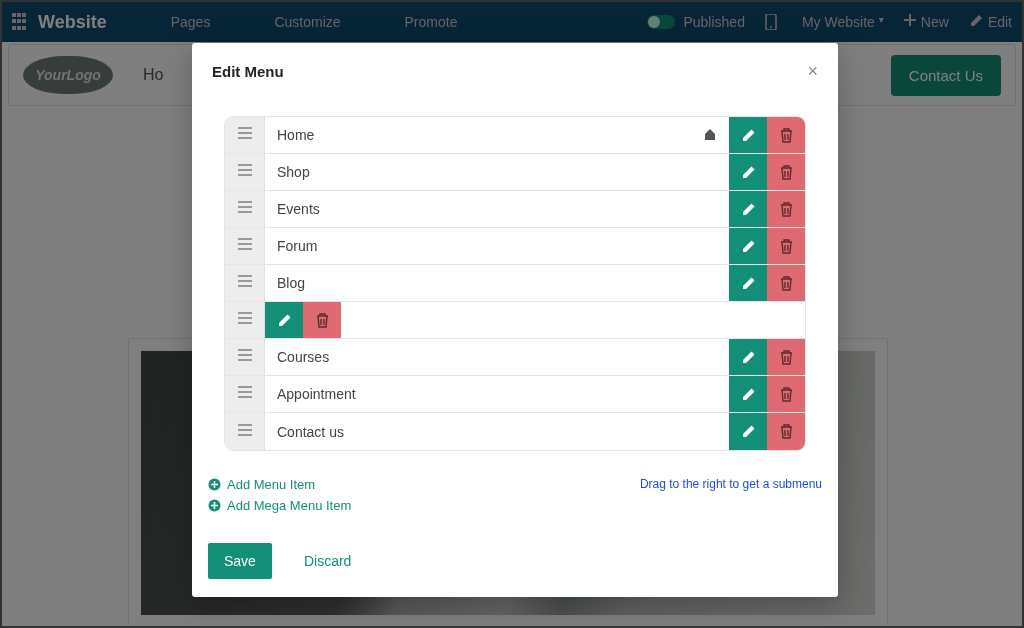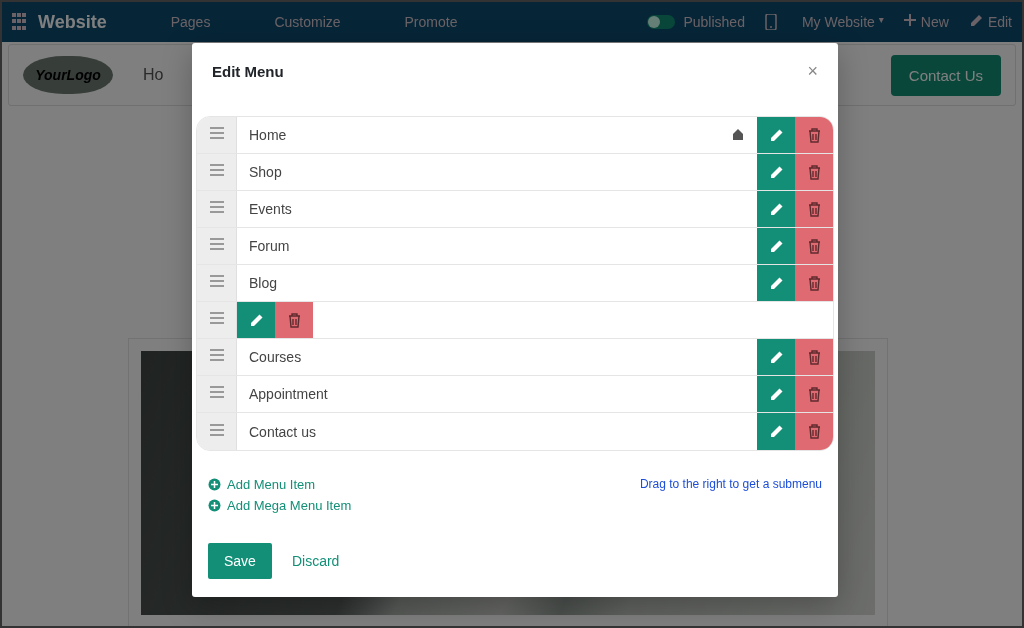--- a/index.html
+++ b/index.html
@@ -23,21 +23,21 @@
   .topbar .right-item svg { margin-right:5px; }
   .caret { margin-left:4px; font-size:10px; }
 
   
   .secondbar {
     height: 62px; background:#fff; border:1px solid #e0e0e0; border-radius:3px;
     margin: 2px 6px 0 6px; display:flex; align-items:center; padding: 0 14px;
     color:#555;
   }
   .logo { width:90px; height:38px; background:#6e7a72; border-radius:50%/55%; display:flex; align-items:center; justify-content:center; margin-right:30px;}
-  .logo-text { color:#000000; font-weight:700; font-style:italic; font-size:14px; }
+  .logo-text { color:#e5e5e5; font-weight:700; font-style:italic; font-size:14px; }
   .secondbar .spacer { flex:1; }
   .contact-btn { background:#128f76; color:#fff; border:none; padding:12px 18px; border-radius:4px; font-size:15px;}
 
   
   .page-body { position:absolute; top:108px; left:0; right:0; bottom:0; background:#fff; }
   .photo-card { position:absolute; top:228px; left:126px; width:760px; height:290px; border:1px solid #e5e5e5; background:#fff; padding:12px;}
   .photo { width:100%; height:100%; background: linear-gradient(110deg,#3f4644 0%, #5a615e 35%, #7a817d 38%, #aeb3ae 42%, #c9ccc7 55%, #97a09a 62%, #bfc4bd 70%, #d9dcd6 100%);}
 
   
   .backdrop { position:absolute; inset:0; background:rgba(0,0,0,0.5); }
@@ -45,38 +45,38 @@
   
   .modal {
     position:absolute; top:41px; left:190px; width:646px;
     background:#fff; border-radius:3px;
     box-shadow: 0 8px 30px rgba(0,0,0,0.25);
     padding-bottom: 18px;
   }
   .modal-header { padding: 18px 20px 34px 20px; display:flex; align-items:center;}
   .modal-title { font-weight:700; font-size:15px; color:#212529;}
   .modal-close { margin-left:auto; font-size:18px; color:#888; cursor:pointer; background:none; border:none;}
-  .menu-list { margin: 0 4px; border:1px solid #e5e5e5; border-radius:14px; overflow:hidden;}
+  .menu-list { margin: 0 32px; border:1px solid #e5e5e5; border-radius:9px; overflow:hidden;}
   .menu-row { display:flex; align-items:stretch; border-bottom:1px solid #e5e5e5; height:37px; }
   .menu-row:last-child { border-bottom:none; }
   .drag-handle { width:40px; background:#ededed; border-right:1px solid #e0e0e0; display:flex; align-items:center; justify-content:center; cursor:grab;}
   .drag-handle svg { opacity:0.55; }
   .row-label { flex:1; display:flex; align-items:center; padding: 0 12px; color:#444; font-size:14px;}
   .row-label .home-ico { margin-left:auto; color:#666; }
   .row-edit { width:38px; background:#128f76; display:flex; align-items:center; justify-content:center; cursor:pointer;}
   .row-del  { width:38px; background:#e06a72; display:flex; align-items:center; justify-content:center; cursor:pointer; color:#5d2b2e;}
   .row-edit svg, .row-del svg { display:block; }
 
   .below-list { display:flex; padding: 26px 16px 0 16px; font-size:13px;justify-content:flex-end;}
   .add-links { color:#128f76; }
   .add-links div { display:flex; align-items:center; margin-bottom:6px; cursor:pointer;}
   .add-links svg { margin-right:6px; }
   .hint { margin-left:auto; color:#1d4ed8; font-size:12px;}
 
-  .modal-footer { display:flex; align-items:center; gap:20px; padding: 24px 16px 0 16px;}
+  .modal-footer { display:flex; align-items:center; gap:32px; padding: 24px 16px 0 16px;}
   .btn-save { background:#128f76; color:#fff; border:none; padding:10px 16px; font-size:14px; border-radius:2px; cursor:pointer;}
   .btn-discard { background:none; border:none; color:#128f76; font-size:14px; cursor:pointer;}
 </style>
 </head>
 <body>
 
 <div class="topbar">
   <span class="grid-icon">
       <span></span>
       <span></span>

